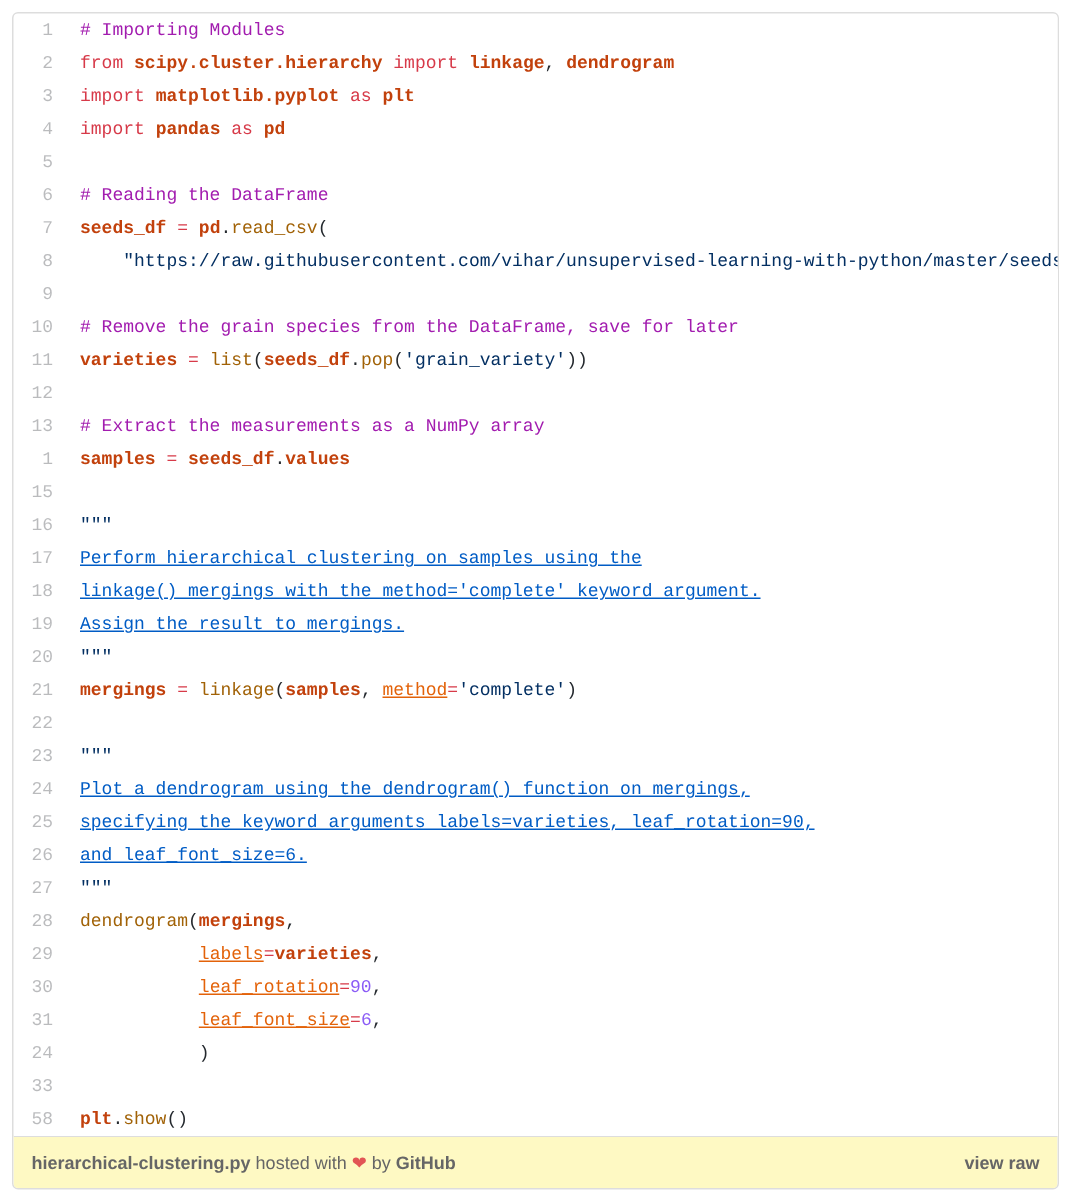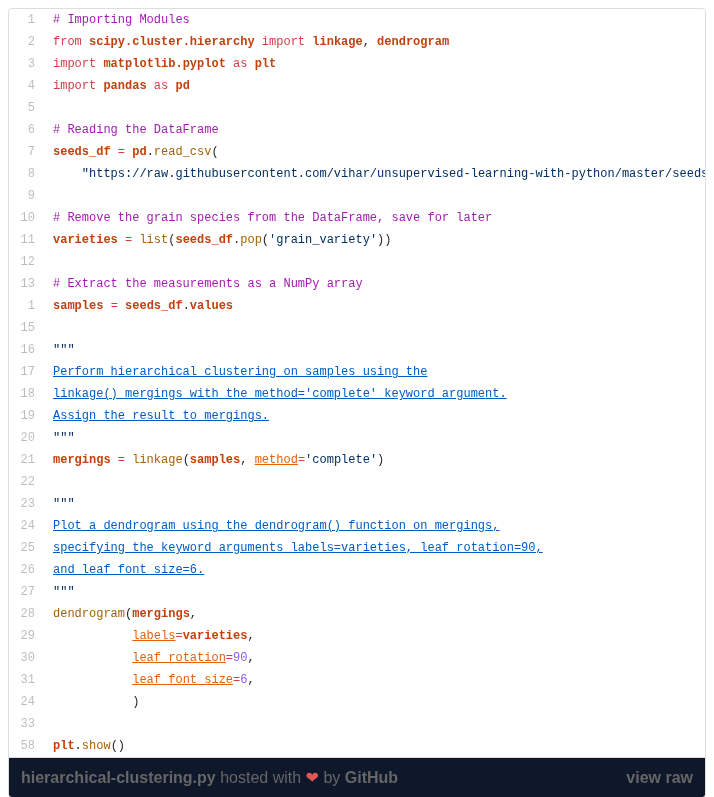--- a/index.html
+++ b/index.html
@@ -36,24 +36,24 @@
     user-select: none;
     vertical-align: top;
     background: #fff;
   }
   td.line-code {
     padding: 1px 8px;
     white-space: pre;
     vertical-align: top;
   }
   .footer {
-    background: #0f172a;
+    background: #fef9c3;
     border-top: 1px solid #ddd;
     padding: 10px 12px;
-    font-size: 16px;
+    font-size: 12px;
     color: #666;
     display: flex;
     justify-content: space-between;
     align-items: center;
   }
   .footer a { color: #666; text-decoration: none; font-weight: 600; }
   .footer .meta a.fname { font-weight: 600; color: #666; }
   .footer .meta { color: #666; }
   .heart { color: #e25555; }
   .view-raw { color: #666; font-weight: 600; margin-left: 30px; }

